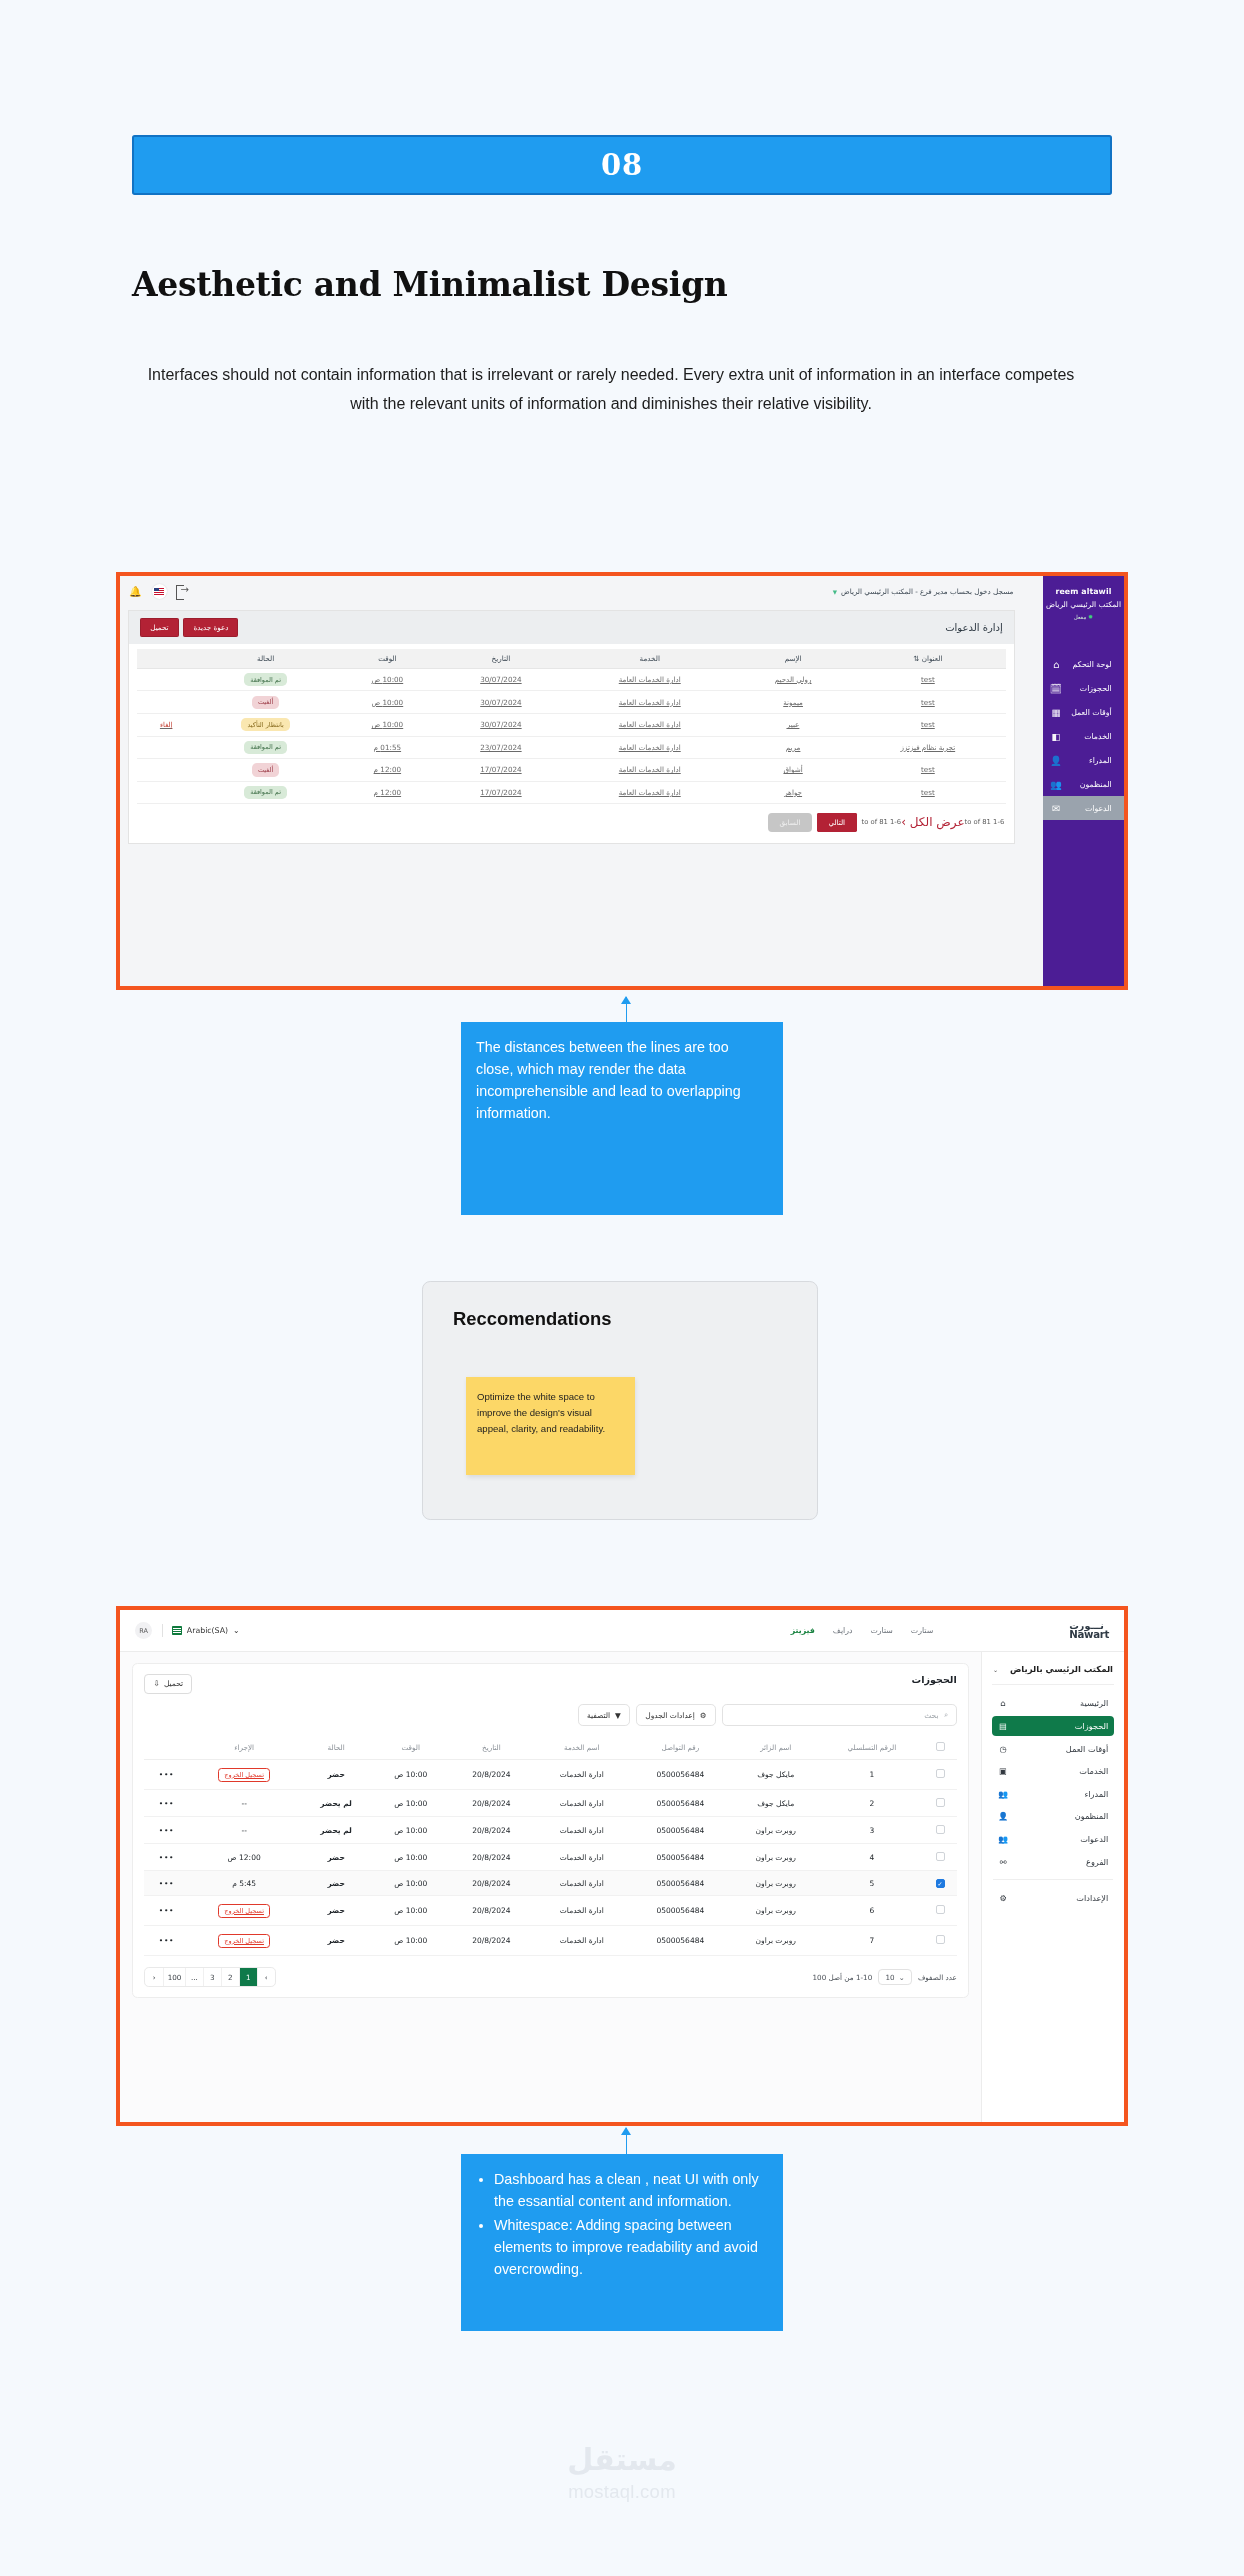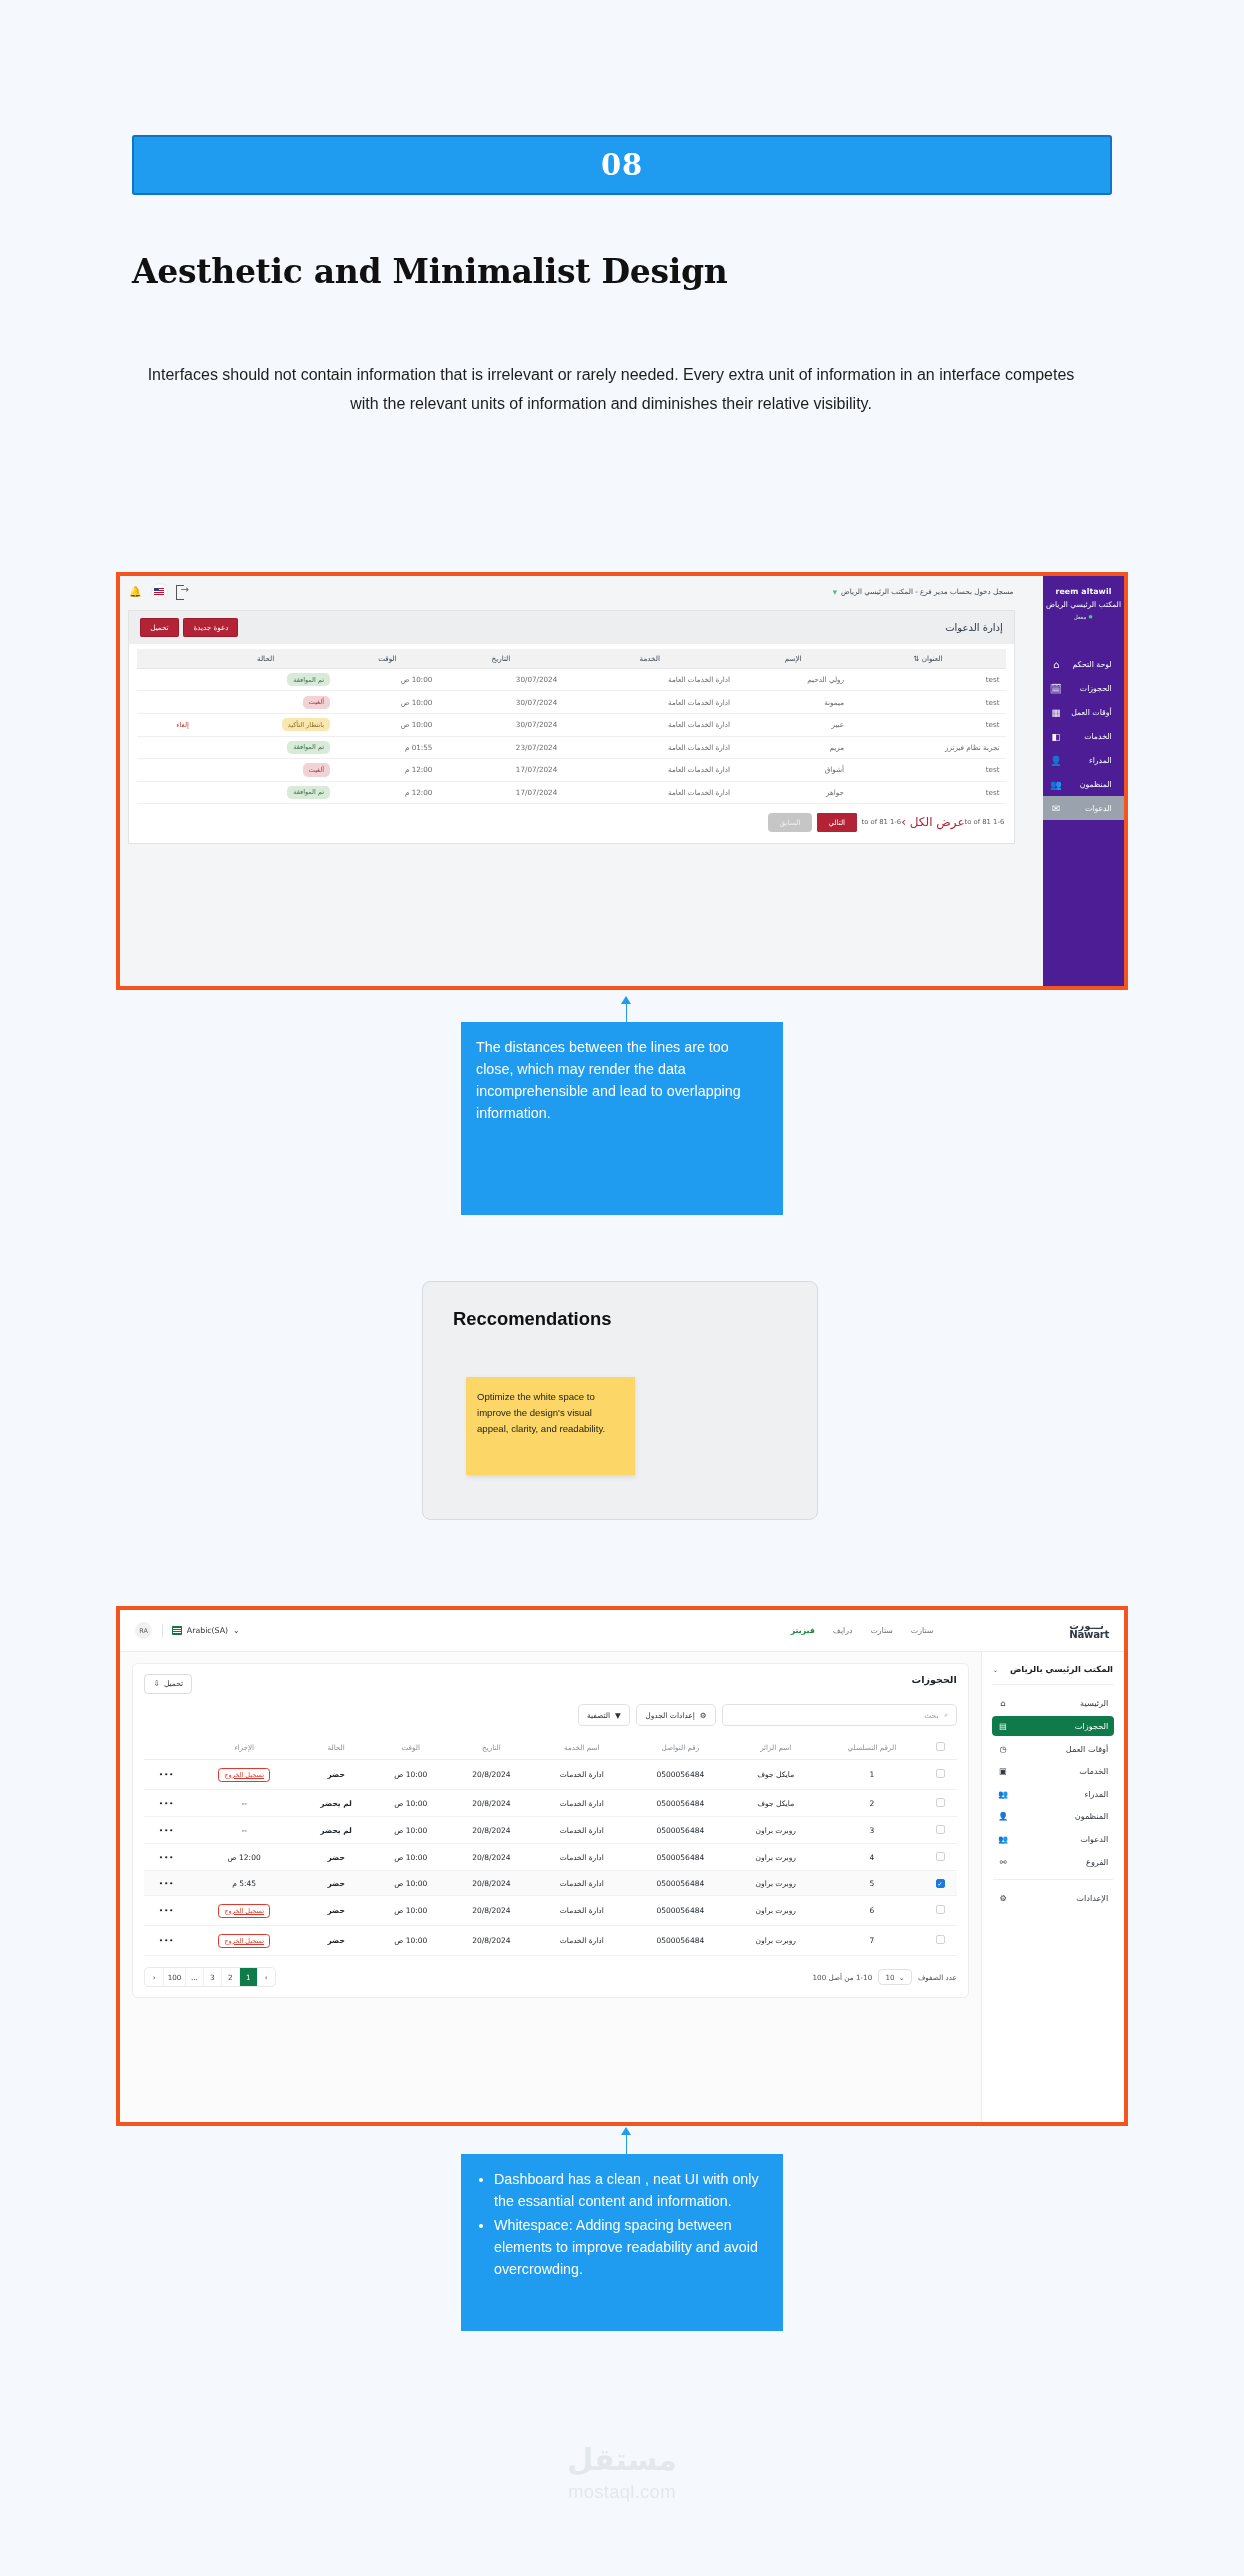--- a/index.html
+++ b/index.html
@@ -20,21 +20,21 @@
     background: #1f9cf0;
     border: 2px solid #1173c4;
     border-radius: 2.7px;
     display: flex; align-items: center; justify-content: center;
   }
   .badge-num {
     color: #fff; font-family: "DejaVu Serif", serif;
     font-weight: 700; font-size: 29px; letter-spacing: 0.7px;
   }
   .page-title {
-    position: absolute; left: 132px; top: 252px;
+    position: absolute; left: 132px; top: 265px;
     font-family: "DejaVu Serif", serif;
     font-weight: 700; font-size: 33px; color: #111;
     letter-spacing: -0.3px;
   }
   .page-desc {
     position: absolute; left: 132px; top: 360px; width: 958px;
     font-size: 16px; line-height: 29px; color: #1d1d1d; text-align: center;
   }
 
   
@@ -110,22 +110,22 @@
     line-height: 1;
   }
   .s1-tablewrap { padding: 4.8px 8.2px 2.7px 8.2px; }
   table.s1-tbl { width: 100%; border-collapse: collapse; font-size: 7.2px; }
   table.s1-tbl thead th {
     background: #f2f2f2; color: #3e4a55; font-weight: normal;
     padding: 4.8px 6.1px; text-align: center; border-bottom: 0.7px solid #e6e6e6;
     white-space: nowrap;
   }
   table.s1-tbl tbody td {
-    padding: 4.1px 6.1px; text-align: right; color: #6a6a6a;
-    border-bottom: 0.7px solid #efefef; white-space: nowrap; height: 15.7px;
+    padding: 4.1px 6.1px; text-align: center; color: #6a6a6a;
+    border-bottom: 0.7px solid #efefef; white-space: nowrap; height: 15.7px; text-decoration: underline;
   }
   .pill { display: inline-block; padding: 2.7px 6.1px; border-radius: 4.8px; font-size: 6.5px; }
   .pill.ok  { background: #d8ead8; color: #3f6f48; }
   .pill.bad { background: #f1d3d6; color: #9b3b46; }
   .pill.wait{ background: #fae7b0; color: #8a6d21; }
   .cancel-link { color: #c0392b; font-size: 6.8px; }
   .s1-foot { padding: 6.1px 9.6px 11px 9.6px; display: flex; align-items: center; }
   .s1-foot-left { display: flex; align-items: center; gap: 4.8px; margin-left: auto; order: 2; }
   .s1-foot .rng { font-size: 6.8px; color: #5b5b5b; }
   .btn-next { background: #b32235; color: #fff; font-size: 7.2px; padding: 4.8px 11.6px; border-radius: 1.4px; }

